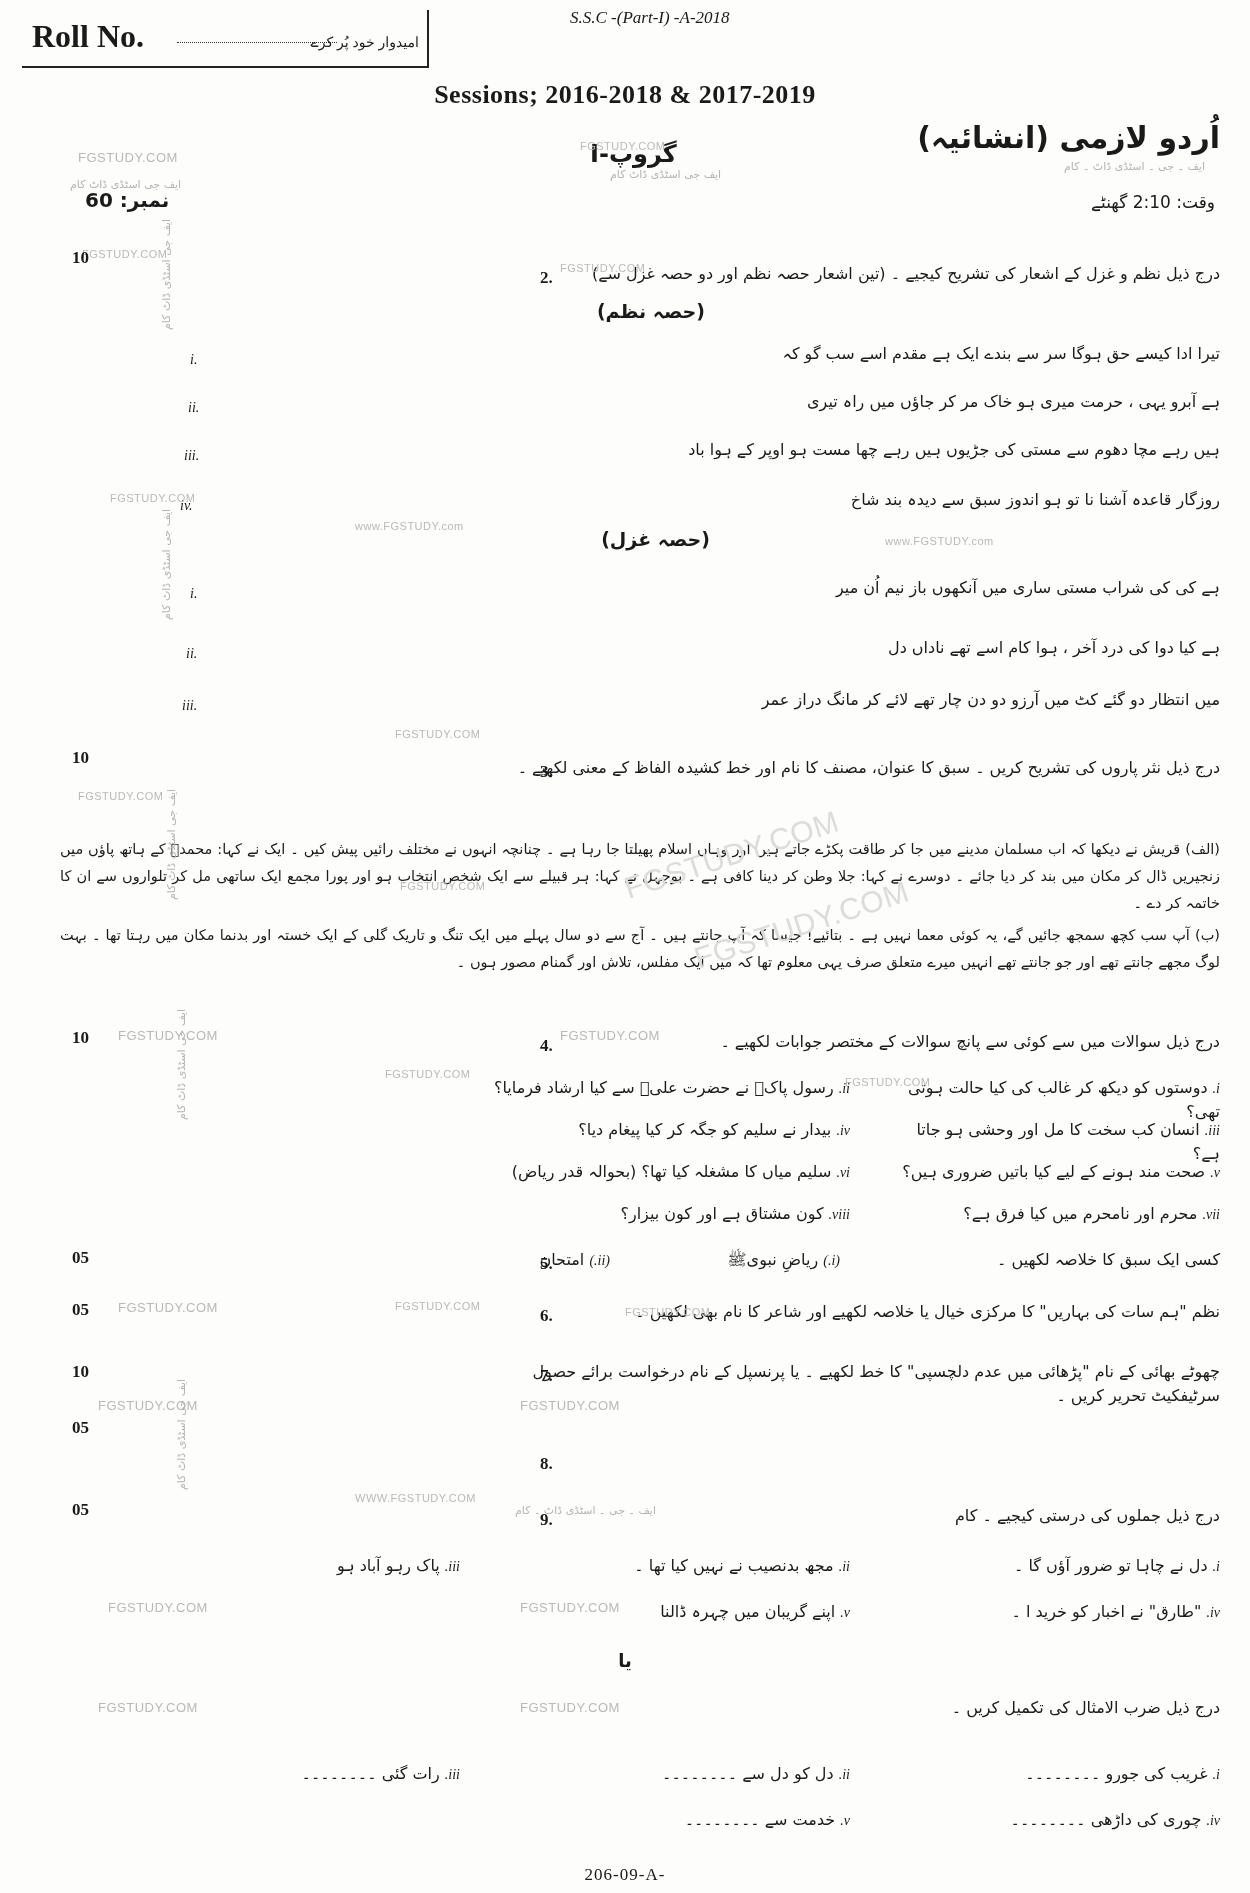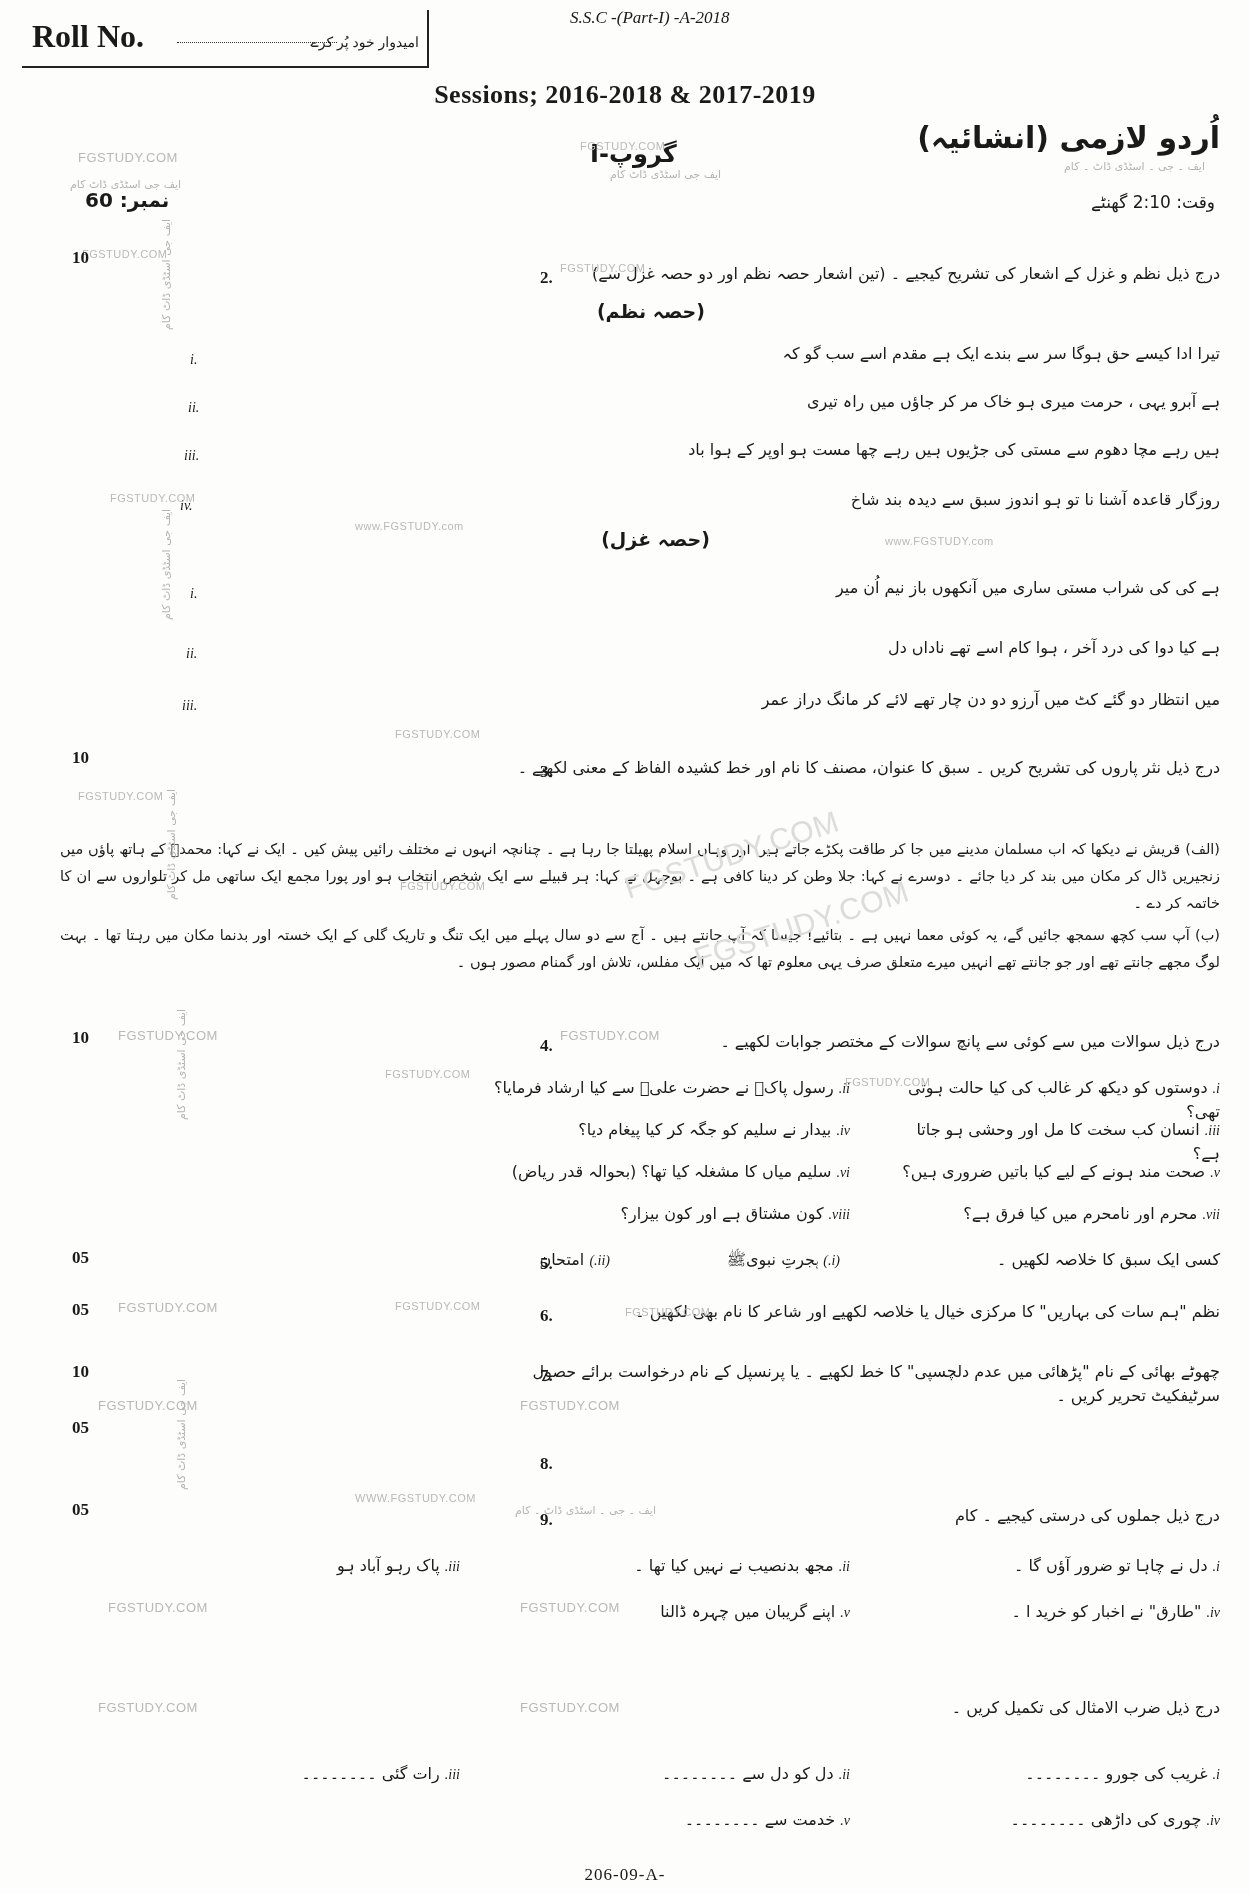--- a/index.html
+++ b/index.html
@@ -332,21 +332,21 @@
 
   <div class="wm urduwm vert" style="left:175px; top:1120px;">ایف جی اسٹڈی ڈاٹ کام</div>
   <div class="wm small" style="left:385px; top:1068px;">FGSTUDY.COM</div>
   <div class="wm small" style="left:845px; top:1076px;">FGSTUDY.COM</div>
 
   <div class="mark" style="top:1248px;">05</div>
   <div class="qnum" style="left:540px; top:1254px;">5.</div>
   <div class="qline" style="top:1248px; width:320px;">کسی ایک سبق کا خلاصہ لکھیں ۔</div>
   <div class="qline" style="top:1248px; right:410px; width:200px;">
     <span class="romnum" style="position:static;">(i.)</span>
-    <span>ہجرتِ نبویﷺ</span>
+    <span>ریاضِ نبویﷺ</span>
   </div>
   <div class="qline" style="top:1248px; right:640px; width:170px;">
     <span class="romnum" style="position:static;">(ii.)</span>
     <span>امتحان</span>
   </div>
 
   <div class="mark" style="top:1300px;">05</div>
   <div class="wm" style="left:118px; top:1300px;">FGSTUDY.COM</div>
   <div class="wm small" style="left:395px; top:1300px;">FGSTUDY.COM</div>
   <div class="qnum" style="left:540px; top:1306px;">6.</div>
@@ -387,20 +387,21 @@
     <span>"طارق" نے اخبار کو خرید ا ۔</span>
   </div>
   <div class="qline" style="top:1600px; right:400px; width:300px;">
     <span class="romnum" style="position:static;">v.</span>
     <span>اپنے گریبان میں چہرہ ڈالنا</span>
   </div>
 
   <div class="wm" style="left:108px; top:1600px;">FGSTUDY.COM</div>
   <div class="wm" style="left:520px; top:1600px;">FGSTUDY.COM</div>
 
+  <div class="ya" style="left:0; right:0; top:1650px; text-align:center;">یا</div>
 
   <div class="wm" style="left:98px; top:1700px;">FGSTUDY.COM</div>
   <div class="wm" style="left:520px; top:1700px;">FGSTUDY.COM</div>
 
   <div class="qline" style="top:1696px; width:420px;">درج ذیل ضرب الامثال کی تکمیل کریں ۔</div>
 
   <div class="qline blankline" style="top:1762px; width:300px;">
     <span class="romnum" style="position:static;">i.</span>
     <span>غریب کی جورو ۔۔۔۔۔۔۔۔</span>
   </div>

